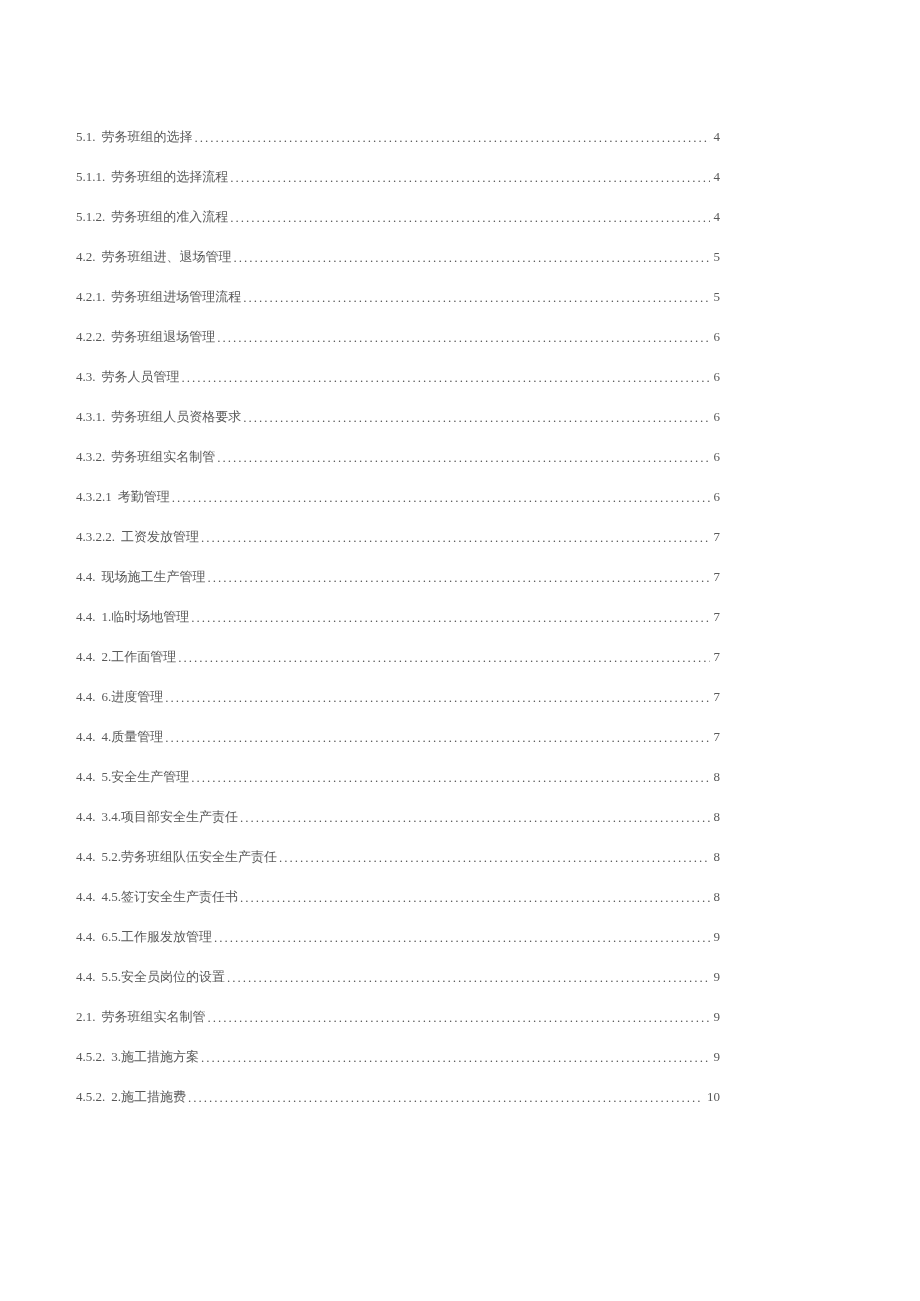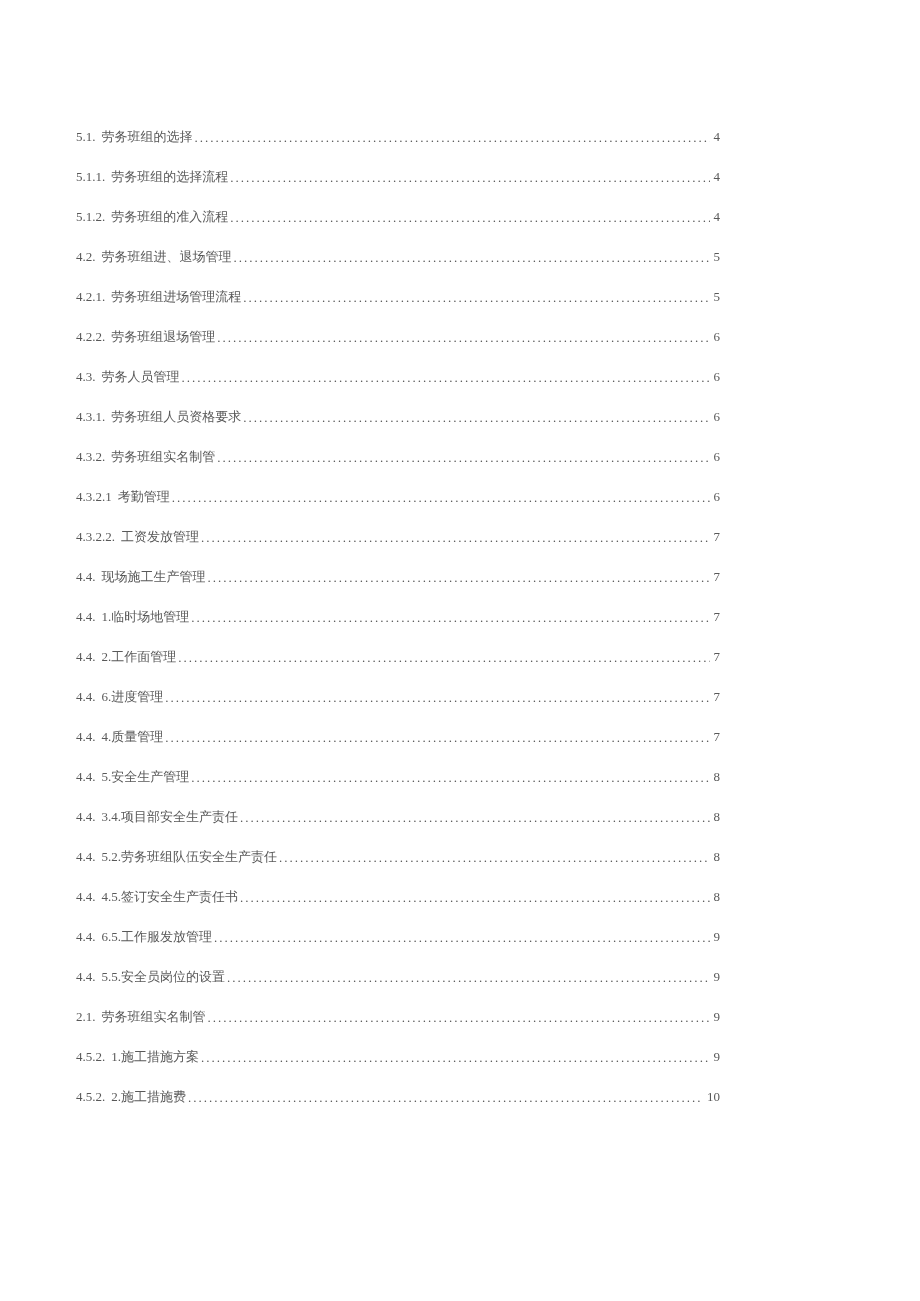--- a/index.html
+++ b/index.html
@@ -186,21 +186,21 @@
         <span class="toc-page">9</span>
       </div>
       <div class="toc-entry">
         <span class="toc-num">2.1.</span>
         <span class="toc-title">劳务班组实名制管</span>
         <span class="toc-leader"></span>
         <span class="toc-page">9</span>
       </div>
       <div class="toc-entry">
         <span class="toc-num">4.5.2.</span>
-        <span class="toc-title"> 1.施工措施方案</span>
+        <span class="toc-title"> 3.施工措施方案</span>
         <span class="toc-leader"></span>
         <span class="toc-page">9</span>
       </div>
       <div class="toc-entry">
         <span class="toc-num">4.5.2.</span>
         <span class="toc-title"> 2.施工措施费</span>
         <span class="toc-leader"></span>
         <span class="toc-page">10</span>
       </div>
     </div>

